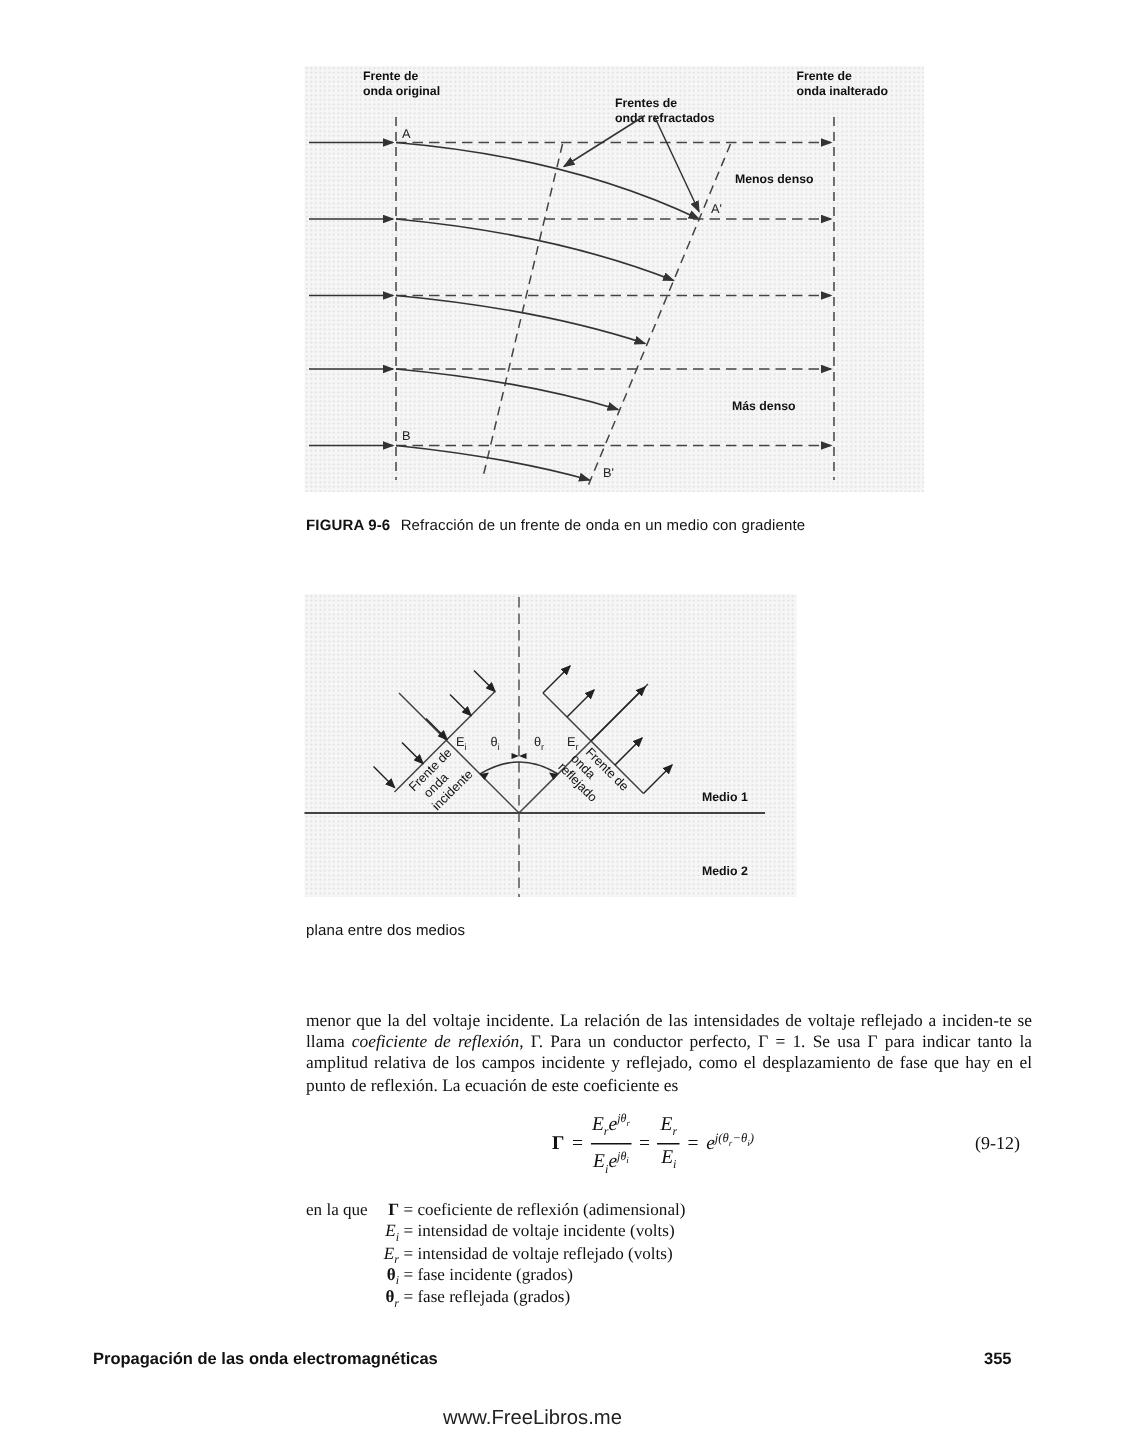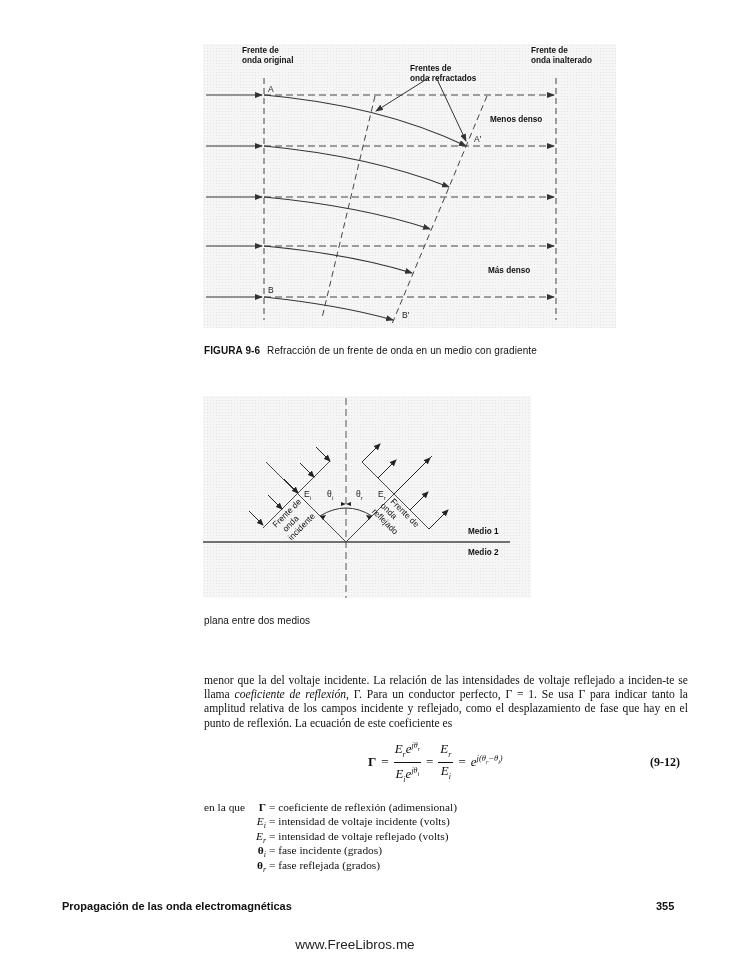--- a/index.html
+++ b/index.html
@@ -149,21 +149,21 @@
     <tspan x="-4" y="10">onda</tspan>
     <tspan x="-6" y="20">reflejado</tspan>
   </text>
 </svg>
 
 <div class="abs sans fig-small" style="left:304px; top:489px;"><span>E</span><sub style="font-size:6px;">i</sub></div>
 <div class="abs sans fig-small" style="left:327px; top:489px;"><span>θ</span><sub style="font-size:6px;">i</sub></div>
 <div class="abs sans fig-small" style="left:356px; top:489px;"><span>θ</span><sub style="font-size:6px;">r</sub></div>
 <div class="abs sans fig-small" style="left:378px; top:489px;"><span>E</span><sub style="font-size:6px;">r</sub></div>
 <div class="abs sans fig-label" style="left:468px; top:527px;">Medio 1</div>
-<div class="abs sans fig-label" style="left:468px; top:548px;">Medio 2</div>
+<div class="abs sans fig-label" style="left:468px; top:576px;">Medio 2</div>
 
 <div class="abs sans caption" style="left:204px; top:615px; width:305px; line-height:12px;">
   <div>plana entre dos medios</div>
 </div>
 
 <div class="abs serif body-text" style="left:204px; top:674px; width:484px;">
   <span>menor que la del voltaje incidente. La relación de las intensidades de voltaje reflejado a inciden-te se llama </span><i>coeficiente de reflexión</i><span>, Γ. Para un conductor perfecto, Γ = 1. Se usa Γ para indicar tanto la amplitud relativa de los campos incidente y reflejado, como el desplazamiento de fase que hay en el punto de reflexión. La ecuación de este coeficiente es</span>
 </div>
 
 <div class="abs serif" style="left:368px; top:745px; height:34px; display:flex; align-items:center; font-size:13px; color:#111;">
@@ -180,21 +180,21 @@
   <span style="margin:0 5px;">=</span>
   <span style="display:inline-flex; flex-direction:column; align-items:center; font-style:italic;">
     <span style="border-bottom:1px solid #111; padding:0 2px; line-height:15px;"><span>E</span><sub style="font-size:8px;">r</sub></span>
     <span style="line-height:15px;"><span>E</span><sub style="font-size:8px;">i</sub></span>
   </span>
   <span style="margin:0 5px;">=</span>
   <span style="font-style:italic;">
     <span>e</span><sup style="font-size:8.5px;"><span>j(θ</span><sub style="font-size:6px;">r</sub><span>−θ</span><sub style="font-size:6px;">i</sub><span>)</span></sup>
   </span>
 </div>
-<div class="abs serif" style="left:650px; top:755px; font-size:12px; color:#111;font-weight:bold;">(9-12)</div>
+<div class="abs serif" style="left:650px; top:755px; font-size:12px; color:#111;">(9-12)</div>
 
 <div class="defs-row serif" style="left:204px; top:801px;">en la que</div>
 <div id="defs">
     <div class="defs-row serif" style="left: 226px; top: 801px;"><span class="sym up">Γ</span><span style="margin-left: 3px;">= coeficiente de reflexión (adimensional)</span></div>
     <div class="defs-row serif" style="left: 226px; top: 815.4px;"><span class="sym">E<sub style="font-size: 8px; font-style: italic; font-weight: normal;">i</sub></span><span style="margin-left: 3px; margin-top: 12px;">= intensidad de voltaje incidente (volts)</span></div>
     <div class="defs-row serif" style="left: 226px; top: 829.8px;"><span class="sym">E<sub style="font-size: 8px; font-style: italic; font-weight: normal;">r</sub></span><span style="margin-left: 3px;">= intensidad de voltaje reflejado (volts)</span></div>
     <div class="defs-row serif" style="left: 226px; top: 844.2px;"><span class="sym up">θ<sub style="font-size: 8px; font-style: italic; font-weight: normal;">i</sub></span><span style="margin-left: 3px;">= fase incidente (grados)</span></div>
     <div class="defs-row serif" style="left: 226px; top: 858.6px;"><span class="sym up">θ<sub style="font-size: 8px; font-style: italic; font-weight: normal;">r</sub></span><span style="margin-left: 3px;">= fase reflejada (grados)</span></div>
   </div>
 

